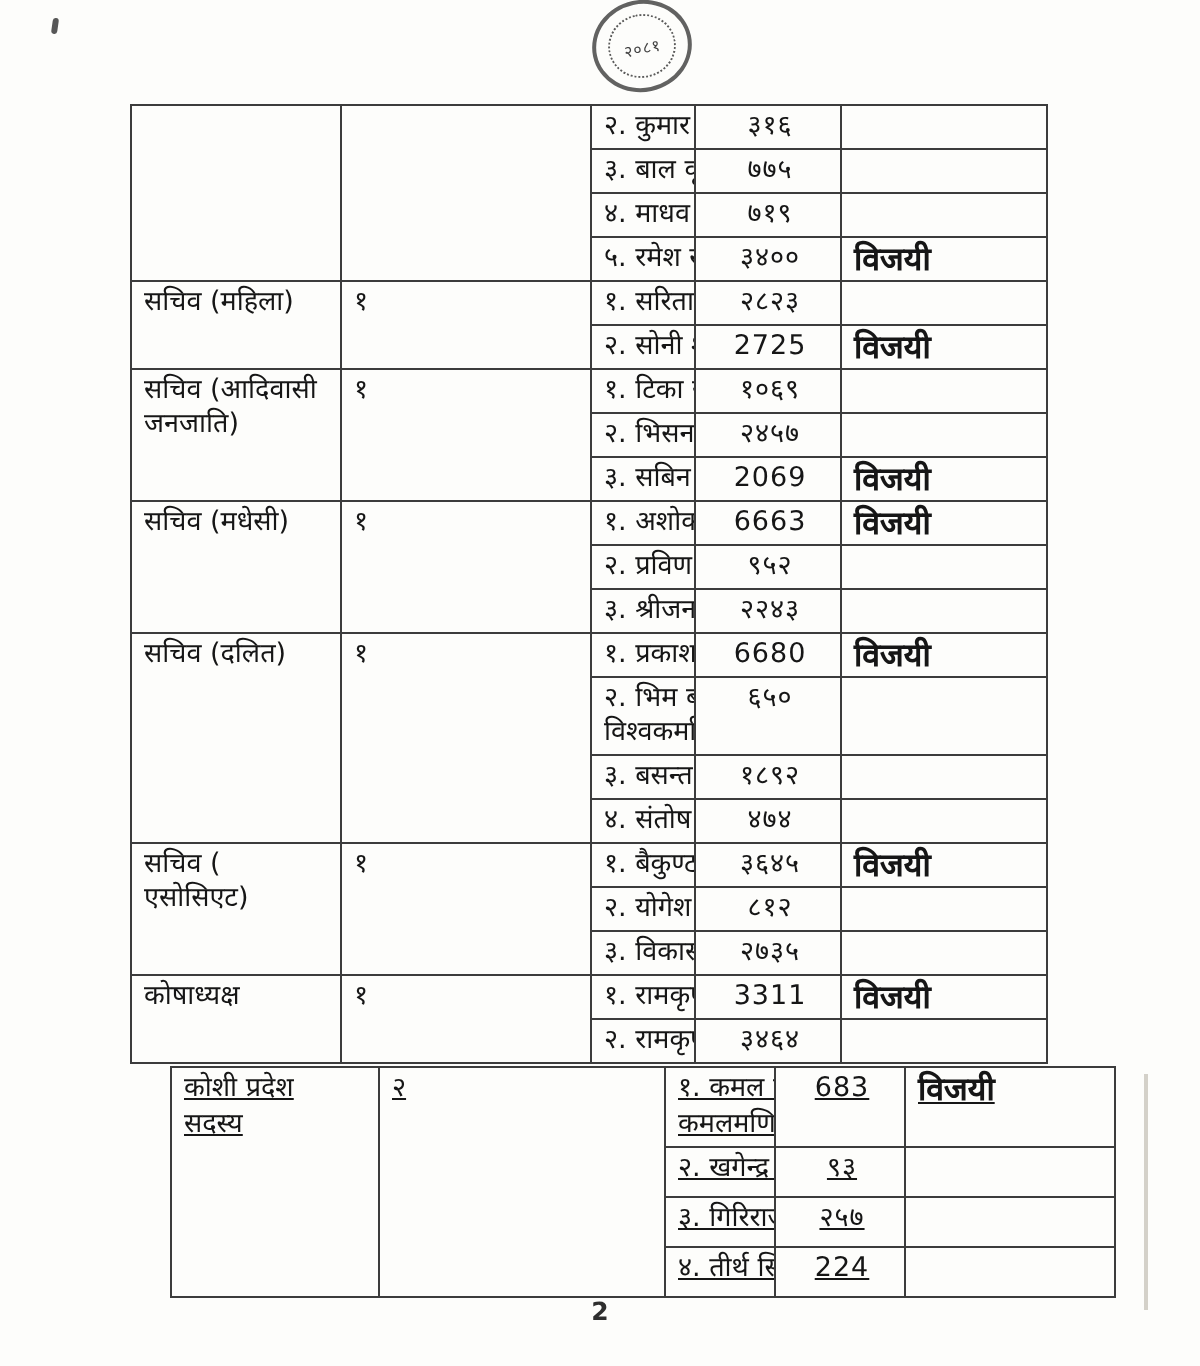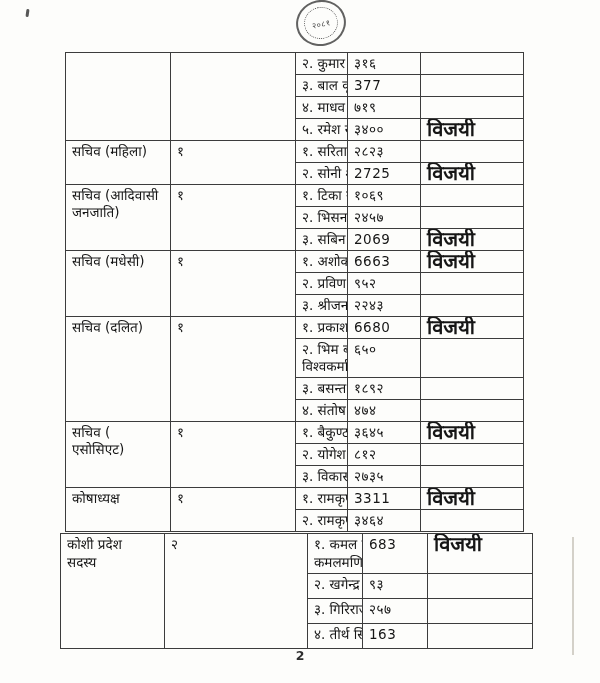--- a/index.html
+++ b/index.html
@@ -46,26 +46,26 @@
   table.tbl td {
     border: 1.5px solid #3c3c3c;
     vertical-align: top;
     padding: 2px 4px 2px 6px;
     height: 21px;
     line-height: 17px;
     white-space: pre;
     overflow: hidden;
   }
   table.main  { left: 65px; top: 52px;  width: 458px; }
-  table.koshi { left: 60px; top: 533px; width: 472px; }
+  table.koshi { left: 85px; top: 533px; width: 472px; text-decoration: underline; }
   table.koshi td { height: 25px; line-height: 17.5px; }
   td.post  { padding-left: 7px; }
   td.seats { padding-left: 8px; }
-  td.votes { padding-left: 8px; letter-spacing: .5px; }
-  td.result { font-weight: 700; font-size: 20px; padding-left: 8px; }
+  td.votes { padding-left: 8px; letter-spacing: .5px; text-align: center; }
+  td.result { font-weight: 700; font-size: 16px; padding-left: 8px; }
   
   .edge-shadow {
     position: absolute; left: 572px; top: 537px; width: 2px; height: 118px;
     background: #c9c5bd; opacity: .8;
   }
   .page-number {
     position: absolute; left: 0; right: 0; top: 648px;
     text-align: center; font-size: 12.5px; font-weight: 600; color: #2e2e2e;
   }
 </style>
@@ -93,21 +93,21 @@
     <tbody id="main-body">
         <tr>
           <td class="post" rowspan="4"></td>
           <td class="seats" rowspan="4"></td>
           <td class="name">२. कुमार ओझा</td>
           <td class="votes">३१६</td>
           <td class="result"></td>
         </tr>
         <tr>
           <td class="name">३. बाल कृष्ण अधिकारी</td>
-          <td class="votes">377</td>
+          <td class="votes">७७५</td>
           <td class="result"></td>
         </tr>
         <tr>
           <td class="name">४. माधव दुलाल</td>
           <td class="votes">७१९</td>
           <td class="result"></td>
         </tr>
         <tr>
           <td class="name">५. रमेश खतिवडा</td>
           <td class="votes">३४००</td>
@@ -239,21 +239,21 @@
           <td class="votes">९३</td>
           <td class="result"></td>
         </tr>
         <tr>
           <td class="name">३. गिरिराज वास्कोटा</td>
           <td class="votes">२५७</td>
           <td class="result"></td>
         </tr>
         <tr>
           <td class="name">४. तीर्थ सिग्देल</td>
-          <td class="votes">163</td>
+          <td class="votes">224</td>
           <td class="result"></td>
         </tr>
       </tbody>
   </table>
 
   <div class="edge-shadow"></div>
 
   <div class="page-number">2</div>
 
 </div>

